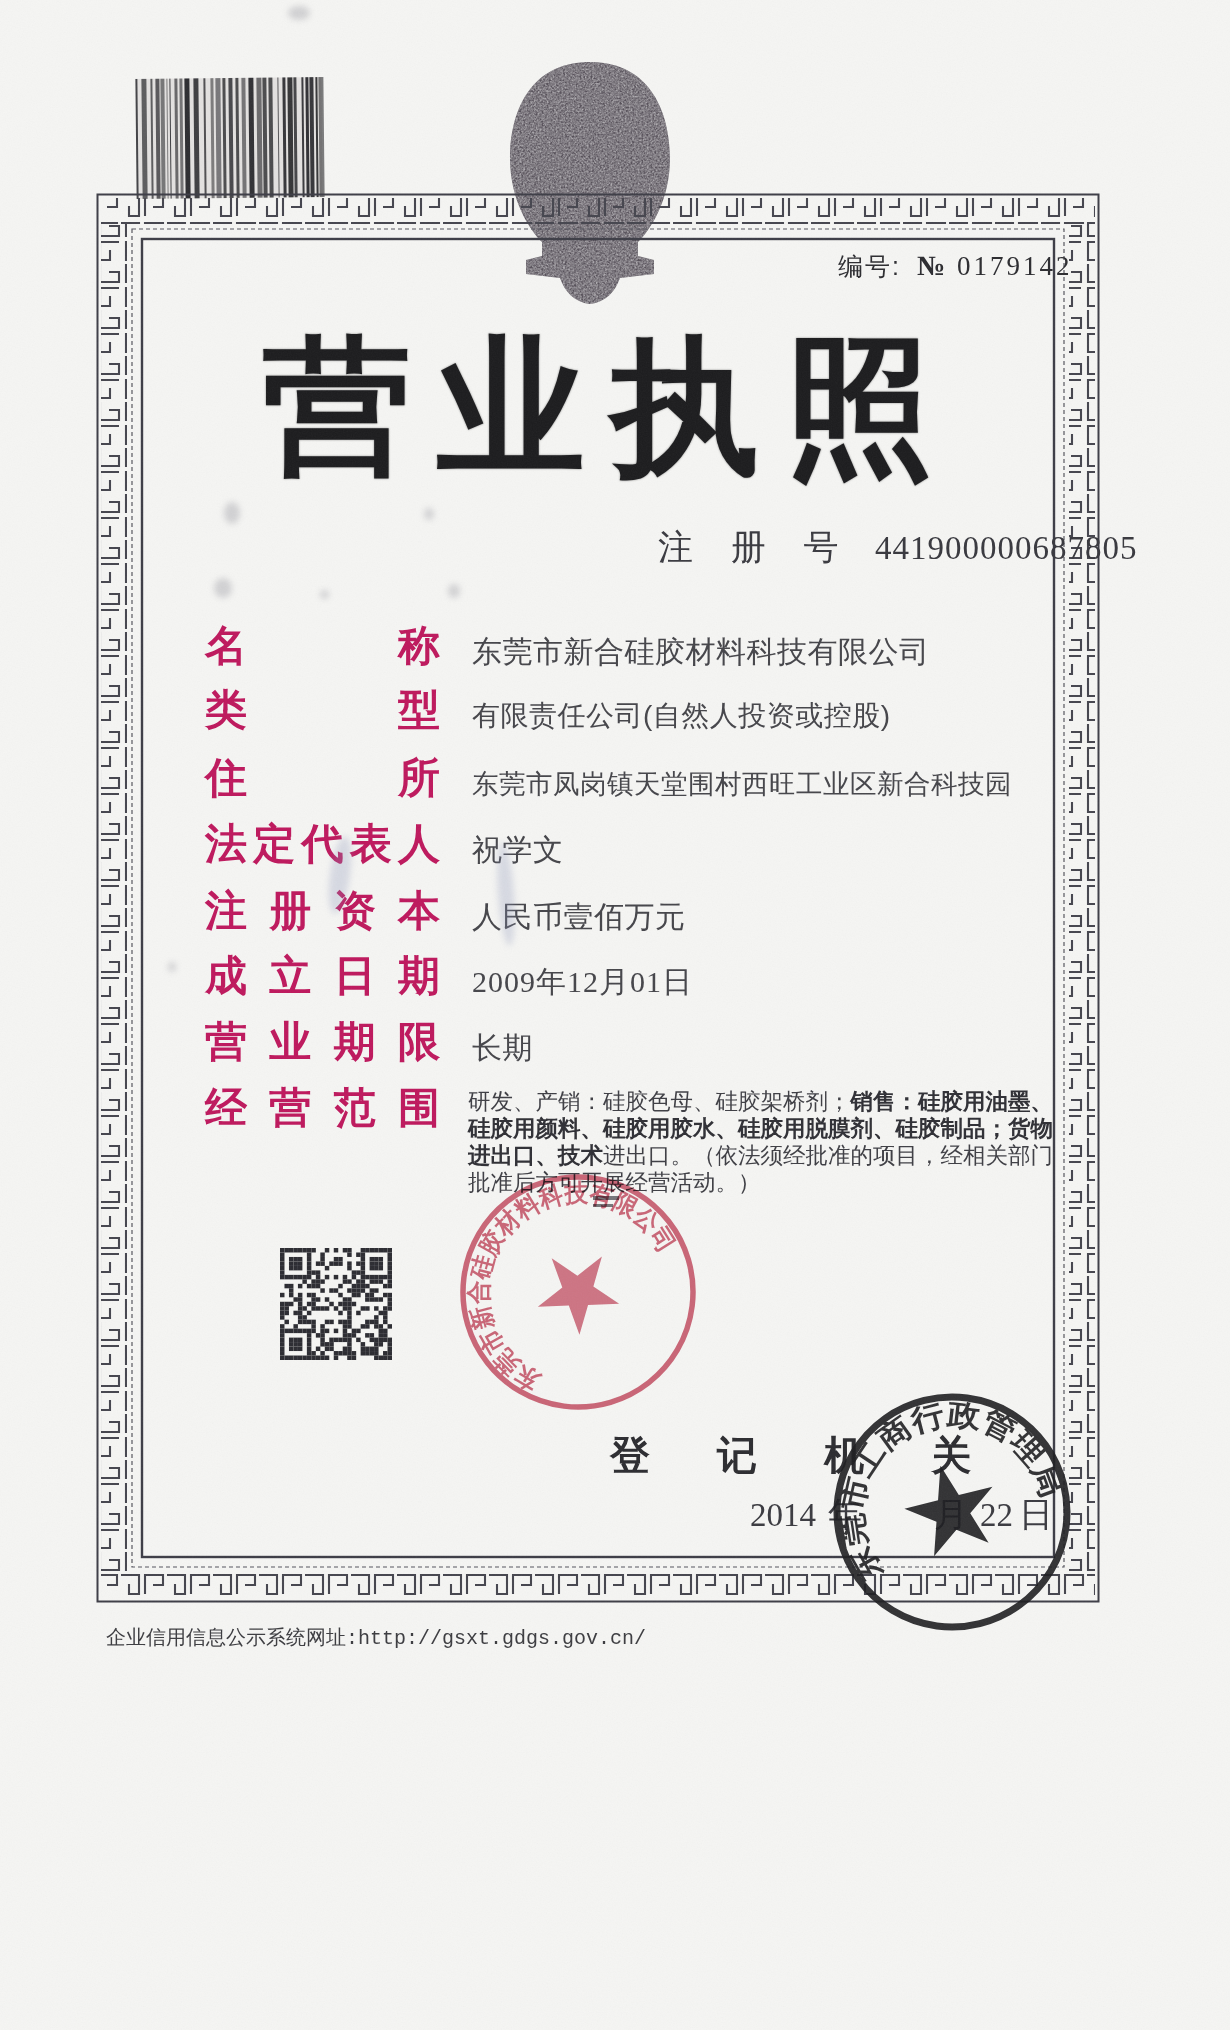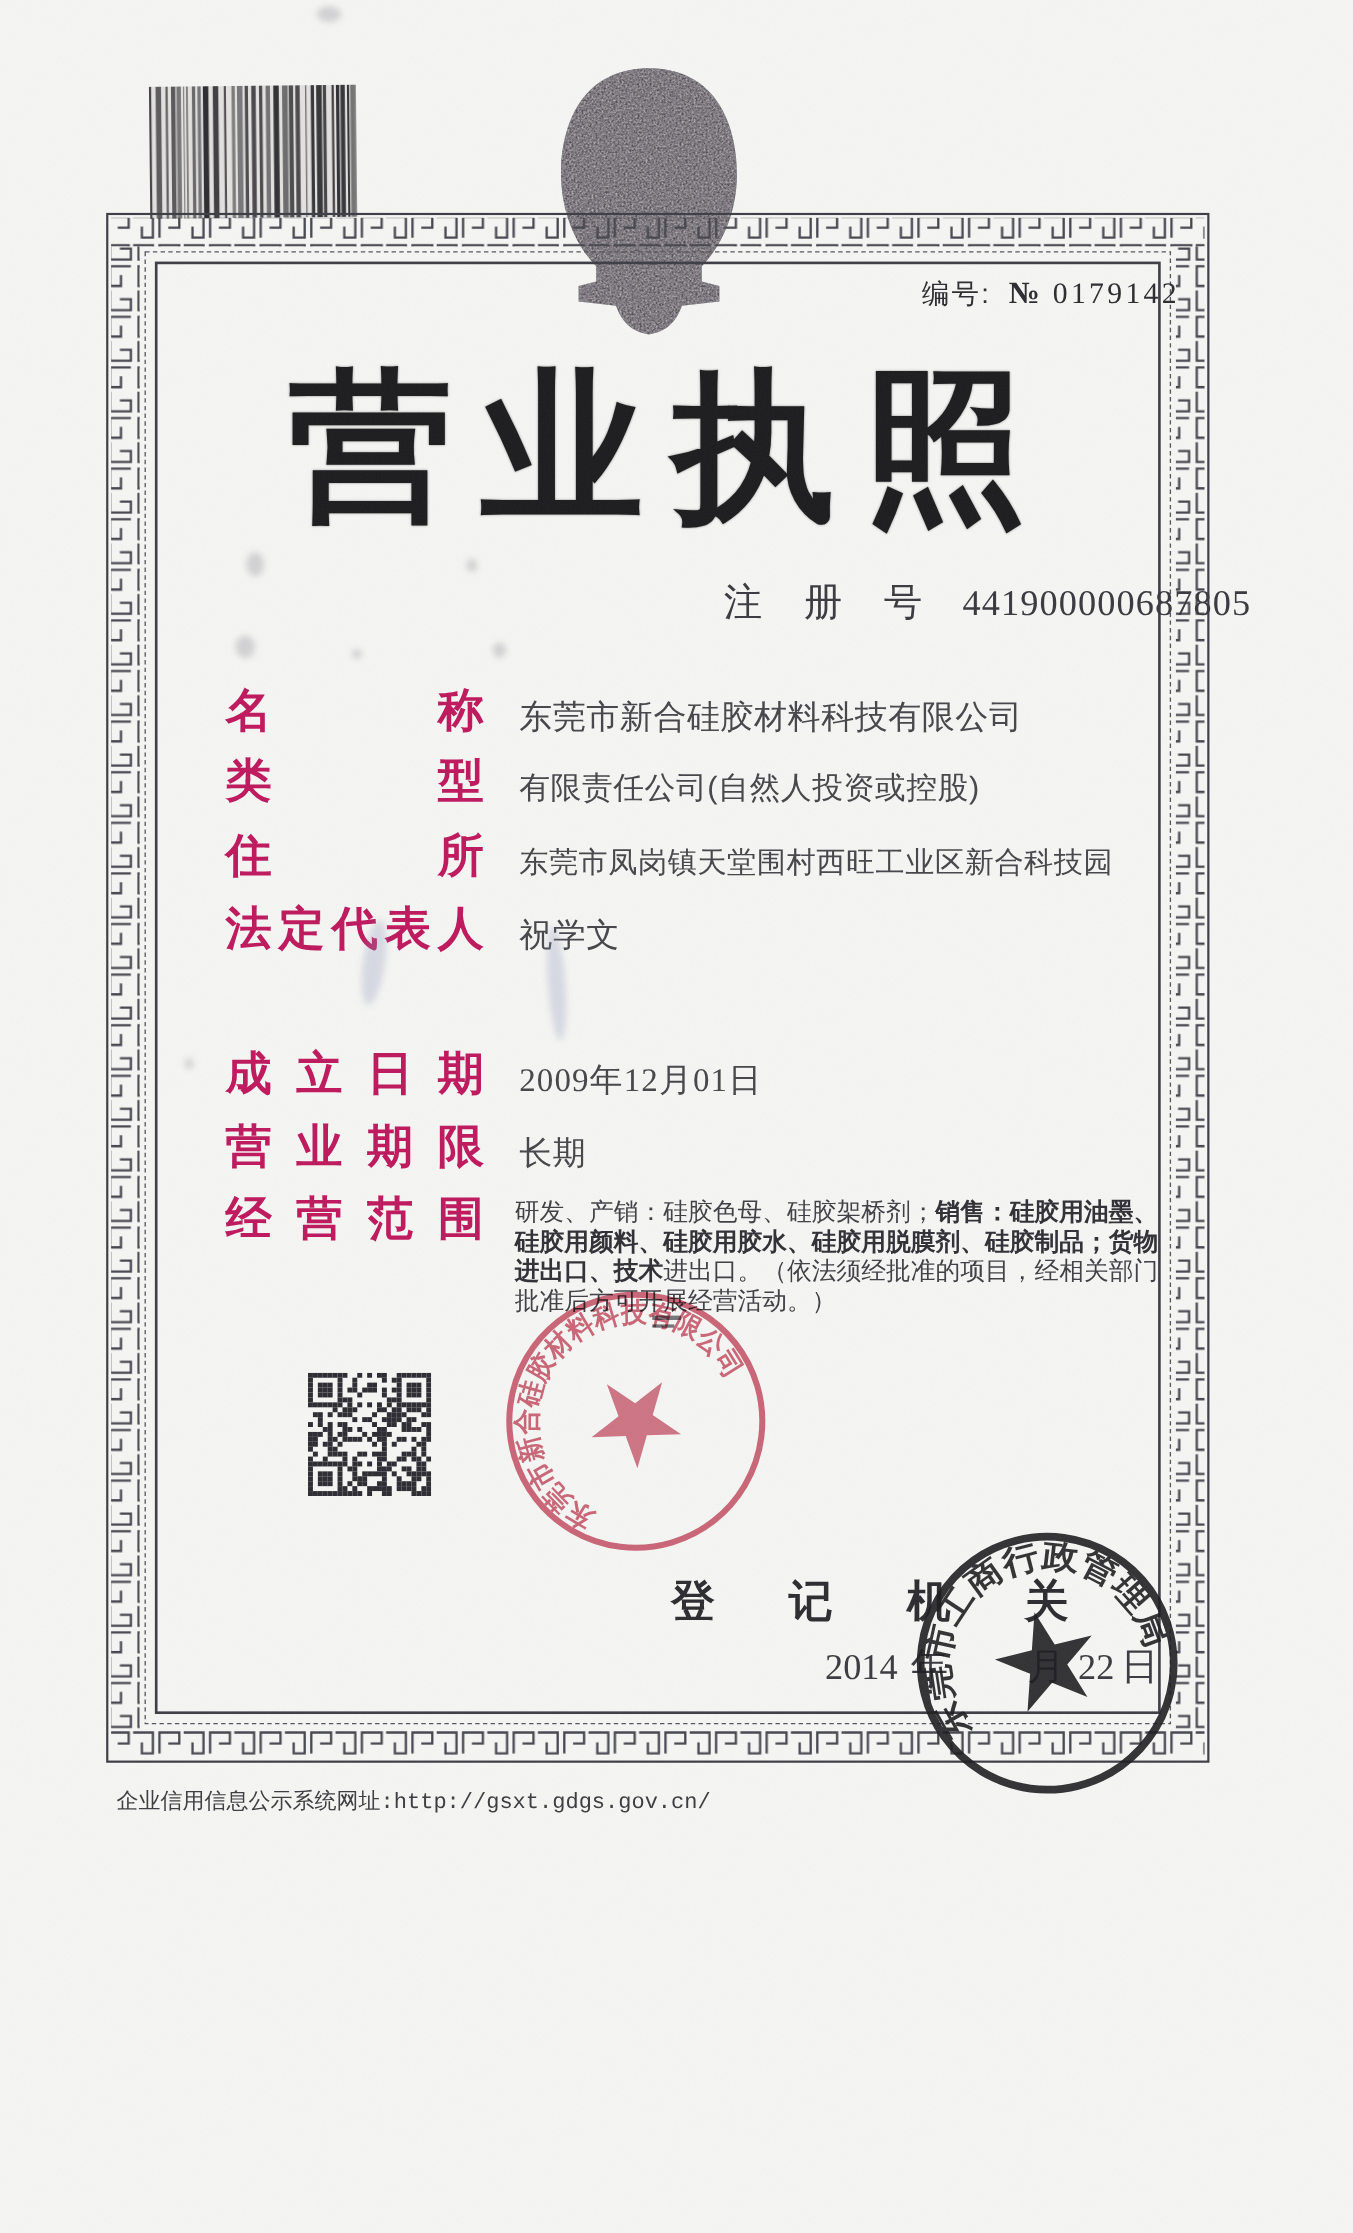--- a/index.html
+++ b/index.html
@@ -159,20 +159,24 @@
     <span class="flabel">类型</span>
     <span class="fvalue v-md">有限责任公司(自然人投资或控股)</span>
   </div>
   <div class="row" style="top:756px">
     <span class="flabel">住所</span>
     <span class="fvalue v-sm">东莞市凤岗镇天堂围村西旺工业区新合科技园</span>
   </div>
   <div class="row" style="top:822px">
     <span class="flabel">法定代表人</span>
     <span class="fvalue">祝学文</span>
+  </div>
+  <div class="row" style="top:889px">
+    <span class="flabel">注册资本</span>
+    <span class="fvalue">人民币壹佰万元</span>
   </div>
   <div class="row" style="top:954px">
     <span class="flabel">成立日期</span>
     <span class="fvalue num">2009年12月01日</span>
   </div>
   <div class="row" style="top:1020px">
     <span class="flabel">营业期限</span>
     <span class="fvalue">长期</span>
   </div>
   <div class="row" style="top:1086px;height:130px">

